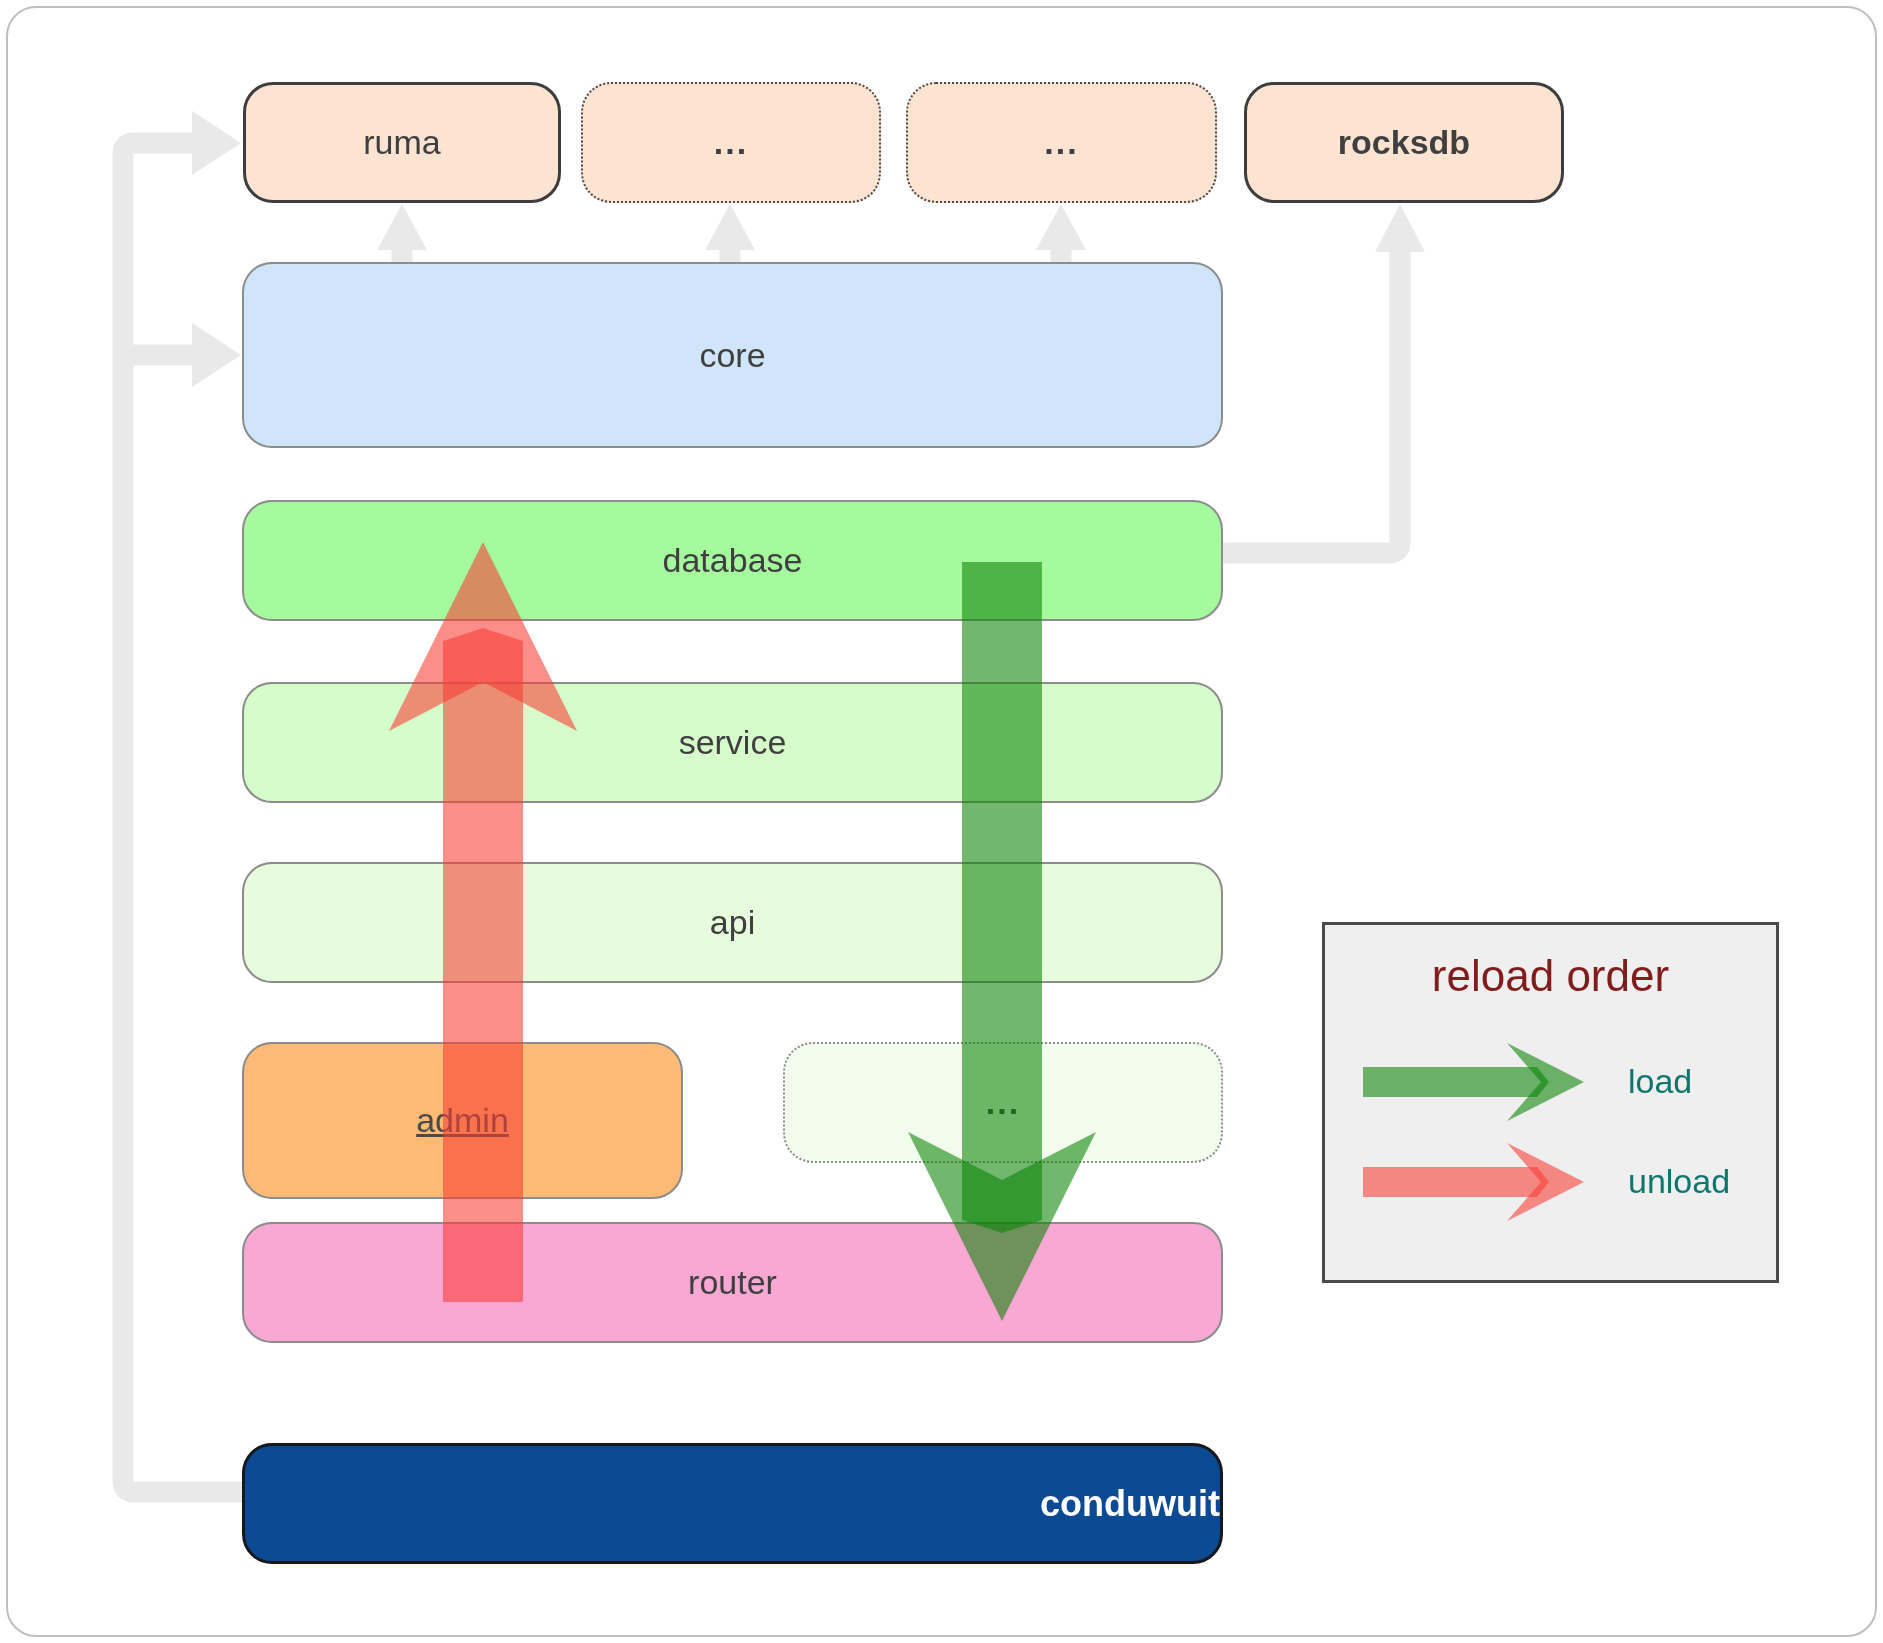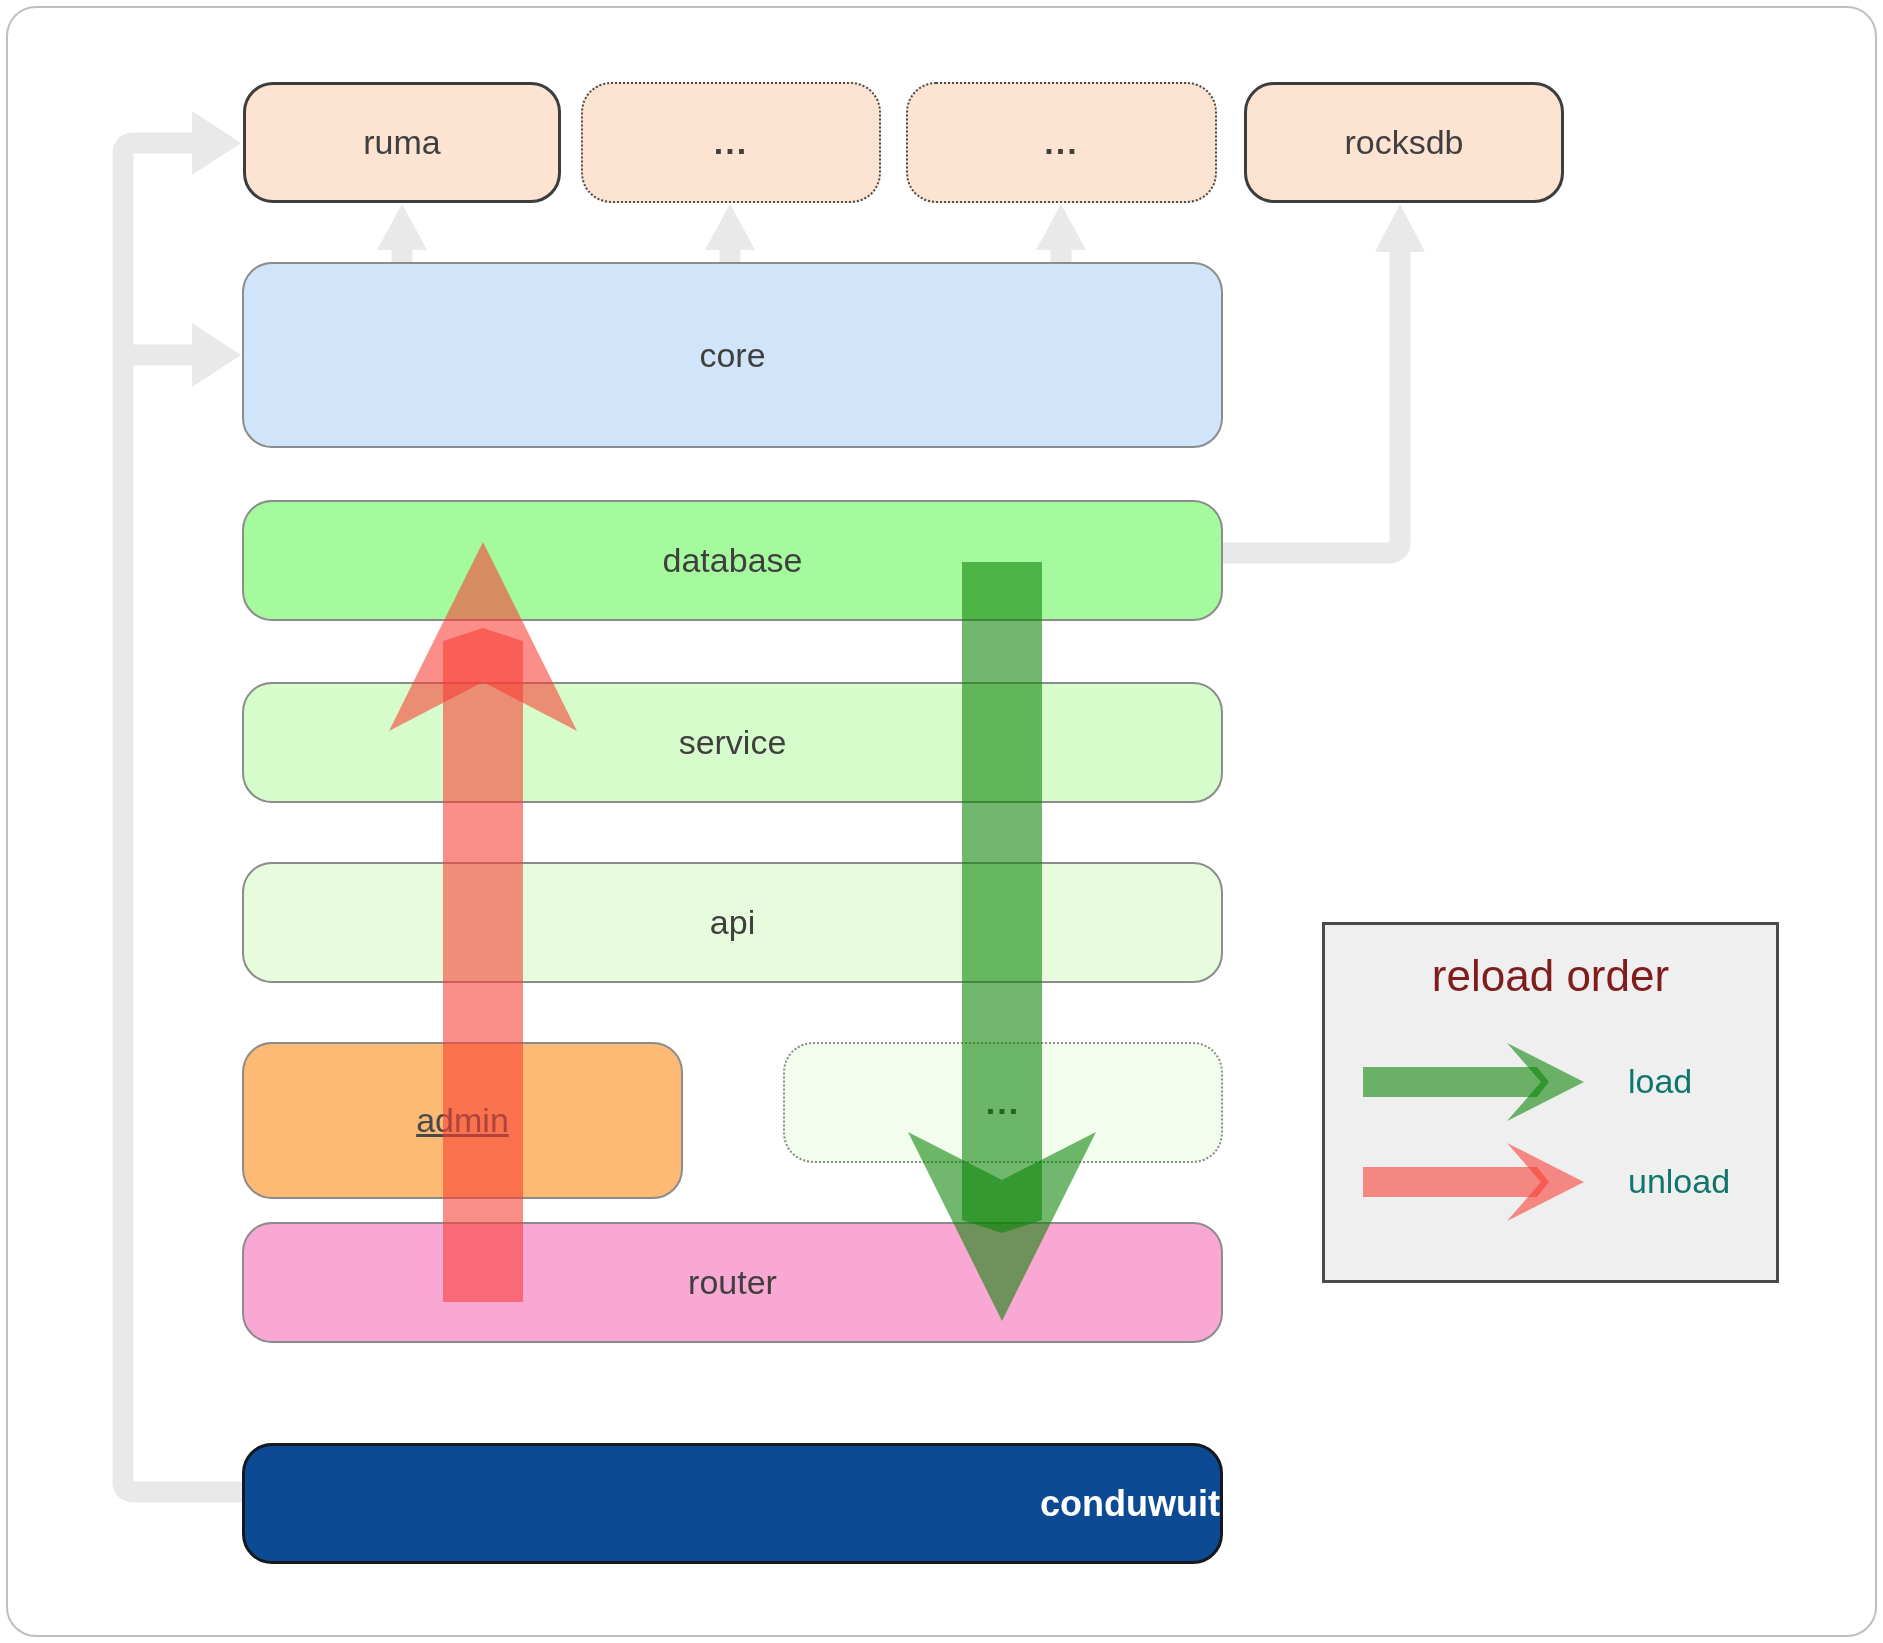--- a/index.html
+++ b/index.html
@@ -38,21 +38,21 @@
     display: flex;
     align-items: center;
     justify-content: center;
     font-size: 34px;
     color: #3f3f3f;
   }
   .dots { font-weight: 700; letter-spacing: 2px; }
   #node-ruma      { left: 243px;  top: 82px;   width: 318px; height: 121px; background: #fde4d2; border: 3px solid #3d3d3d; }
   #node-dots1     { left: 581px;  top: 82px;   width: 300px; height: 121px; background: #fde4d2; border: 2px dotted #4a4a4a; }
   #node-dots2     { left: 906px;  top: 82px;   width: 311px; height: 121px; background: #fde4d2; border: 2px dotted #4a4a4a; }
-  #node-rocksdb   { left: 1244px; top: 82px;   width: 320px; height: 121px; background: #fde4d2; border: 3px solid #3d3d3d; }
+  #node-rocksdb   { left: 1244px; top: 82px;   width: 320px; height: 121px; background: #fde4d2; border: 3px solid #3d3d3d; font-weight: bold; }
   #node-core      { left: 242px;  top: 262px;  width: 981px; height: 186px; background: #d0e5fa; border: 2px solid #8c8c8c; }
   #node-database  { left: 242px;  top: 500px;  width: 981px; height: 121px; background: #a6fa9e; border: 2px solid #8c8c8c; }
   #node-service   { left: 242px;  top: 682px;  width: 981px; height: 121px; background: #d6fccb; border: 2px solid #8c8c8c; }
   #node-api       { left: 242px;  top: 862px;  width: 981px; height: 121px; background: #e6fcdd; border: 2px solid #8c8c8c; }
   #node-admin     { left: 242px;  top: 1042px; width: 441px; height: 157px; background: #fdba74; border: 2px solid #8c8c8c; color:#4a4a4a;text-decoration:underline; }
   #node-dots3     { left: 783px;  top: 1042px; width: 440px; height: 121px; background: #f3fdee; border: 2px dotted #8c8c8c; }
   #node-router    { left: 242px;  top: 1222px; width: 981px; height: 121px; background: #f9a8d4; border: 2px solid #8c8c8c; }
   #node-conduwuit { left: 242px;  top: 1443px; width: 981px; height: 121px; background: #0d4a94; border: 3px solid #15181d; color: #ffffff; font-weight: 600; font-size: 36px; justify-content: flex-end; }
   #flow-layer { z-index: 3; }
   #legend {

